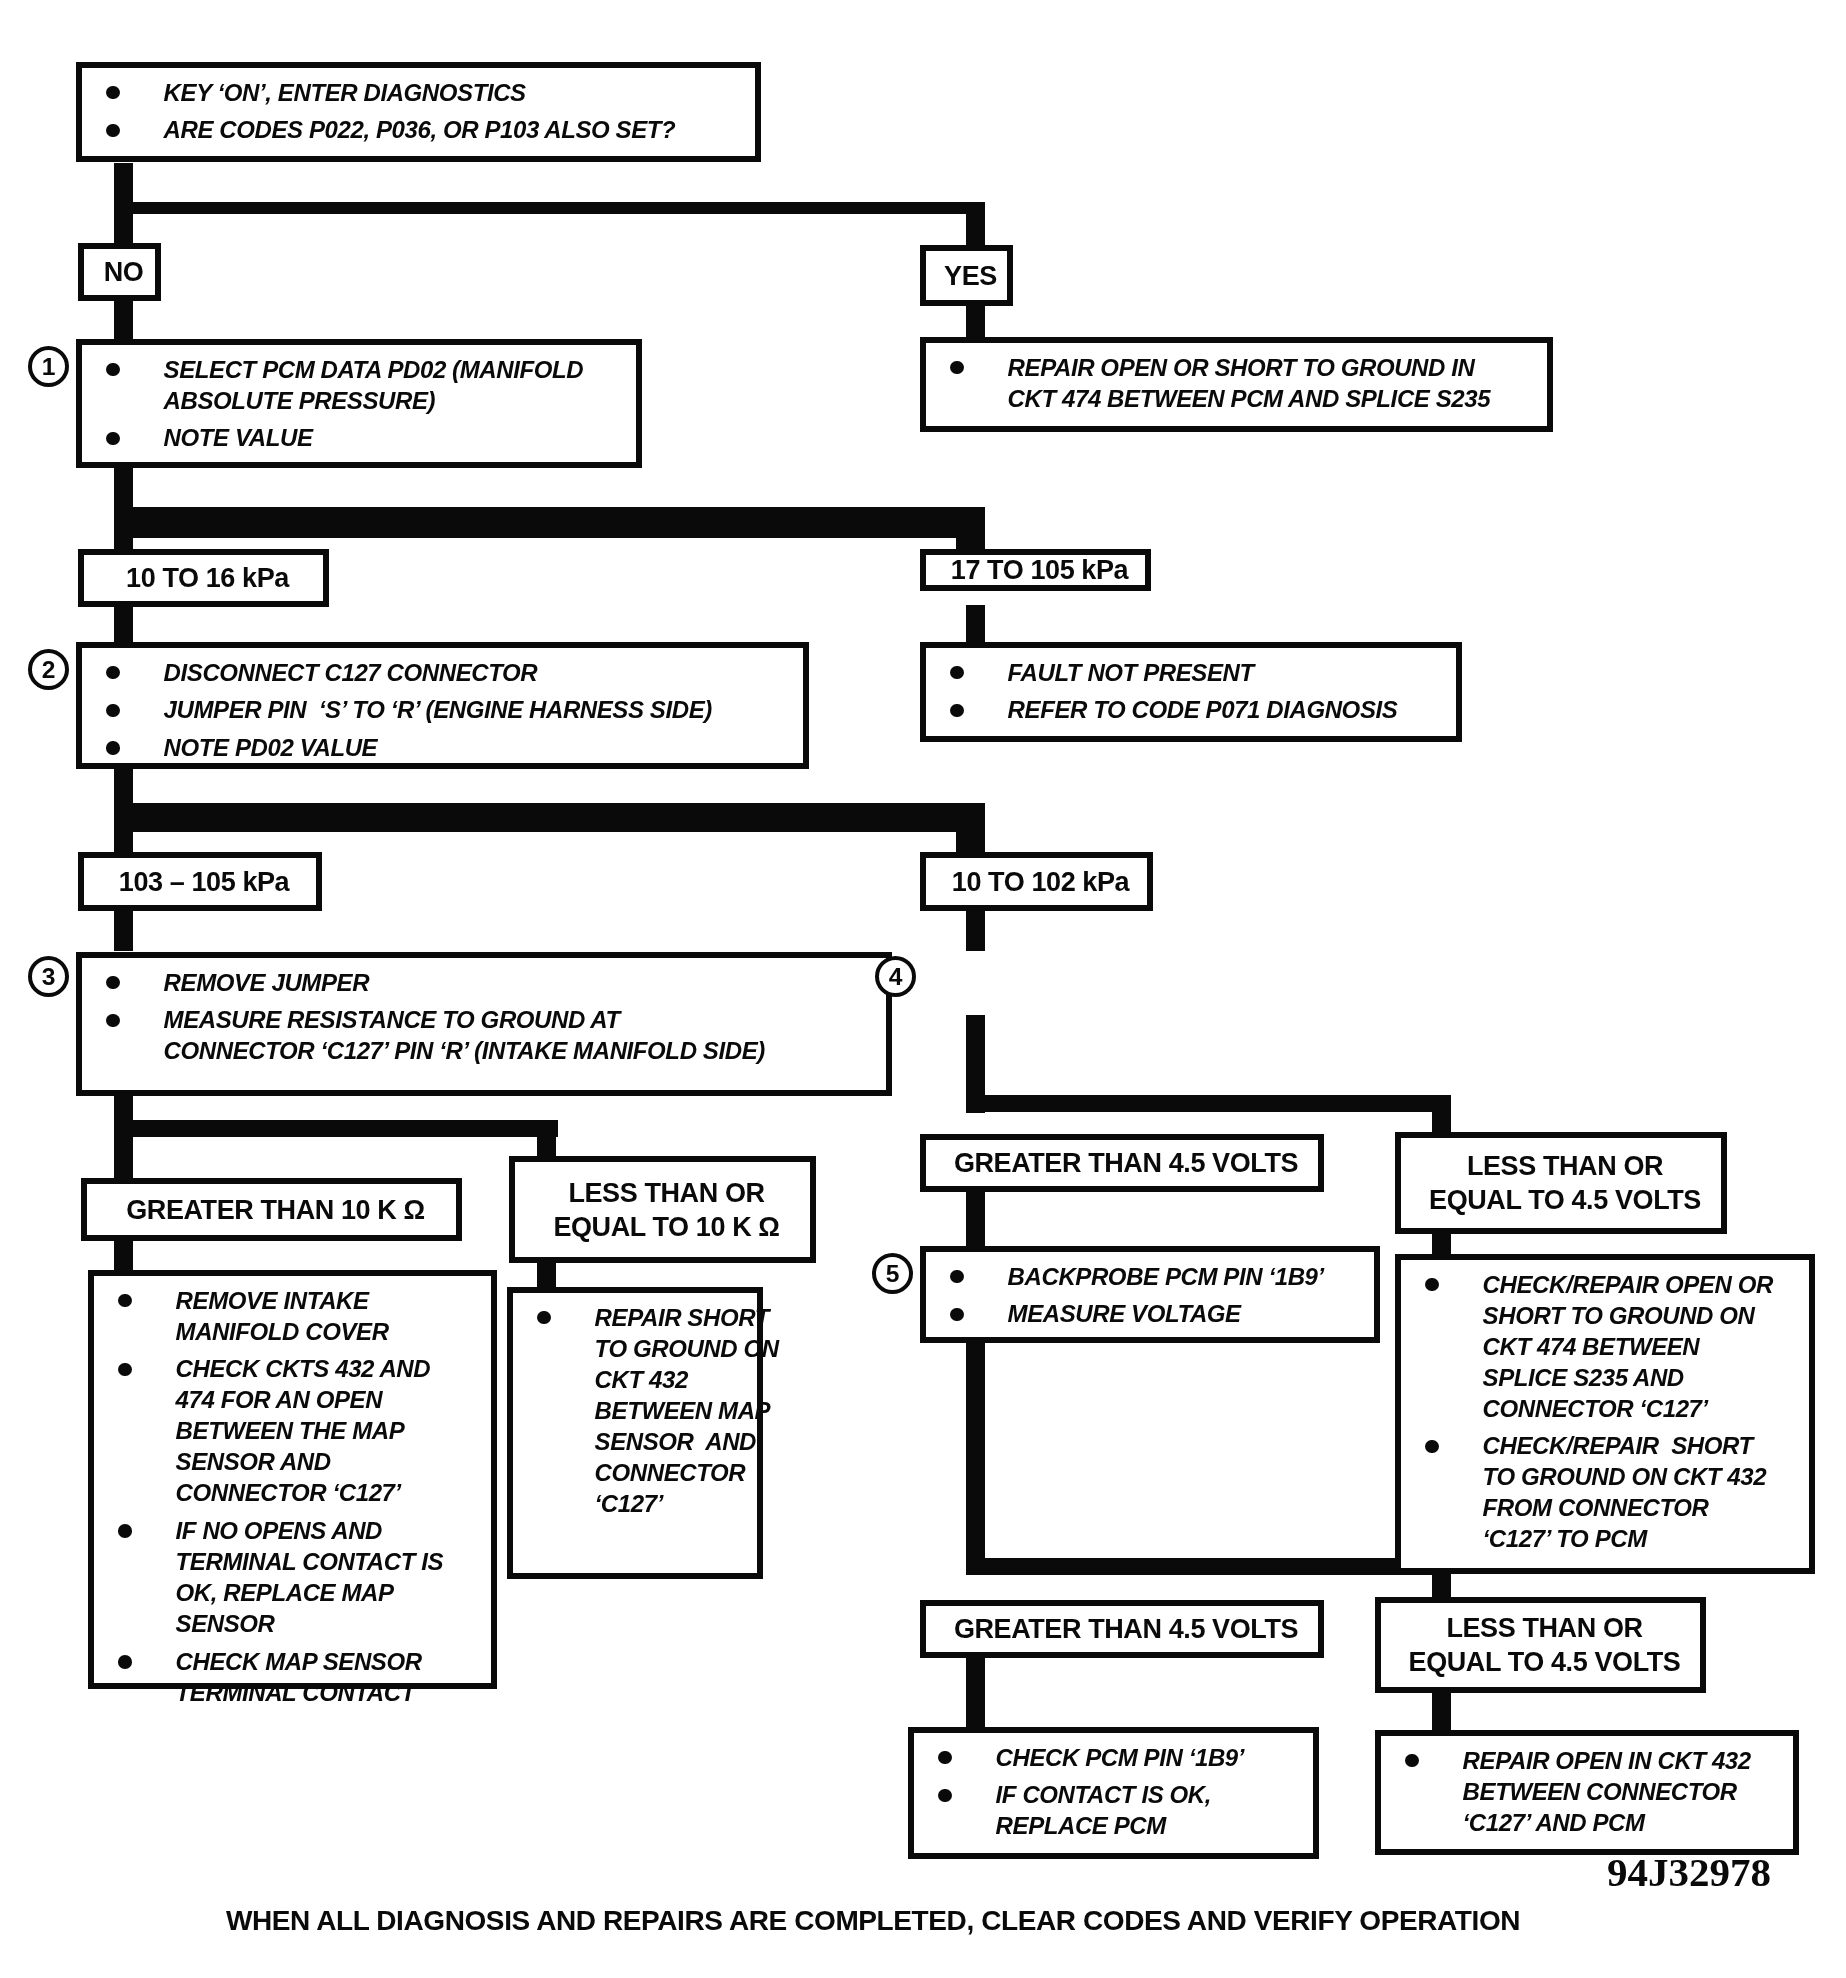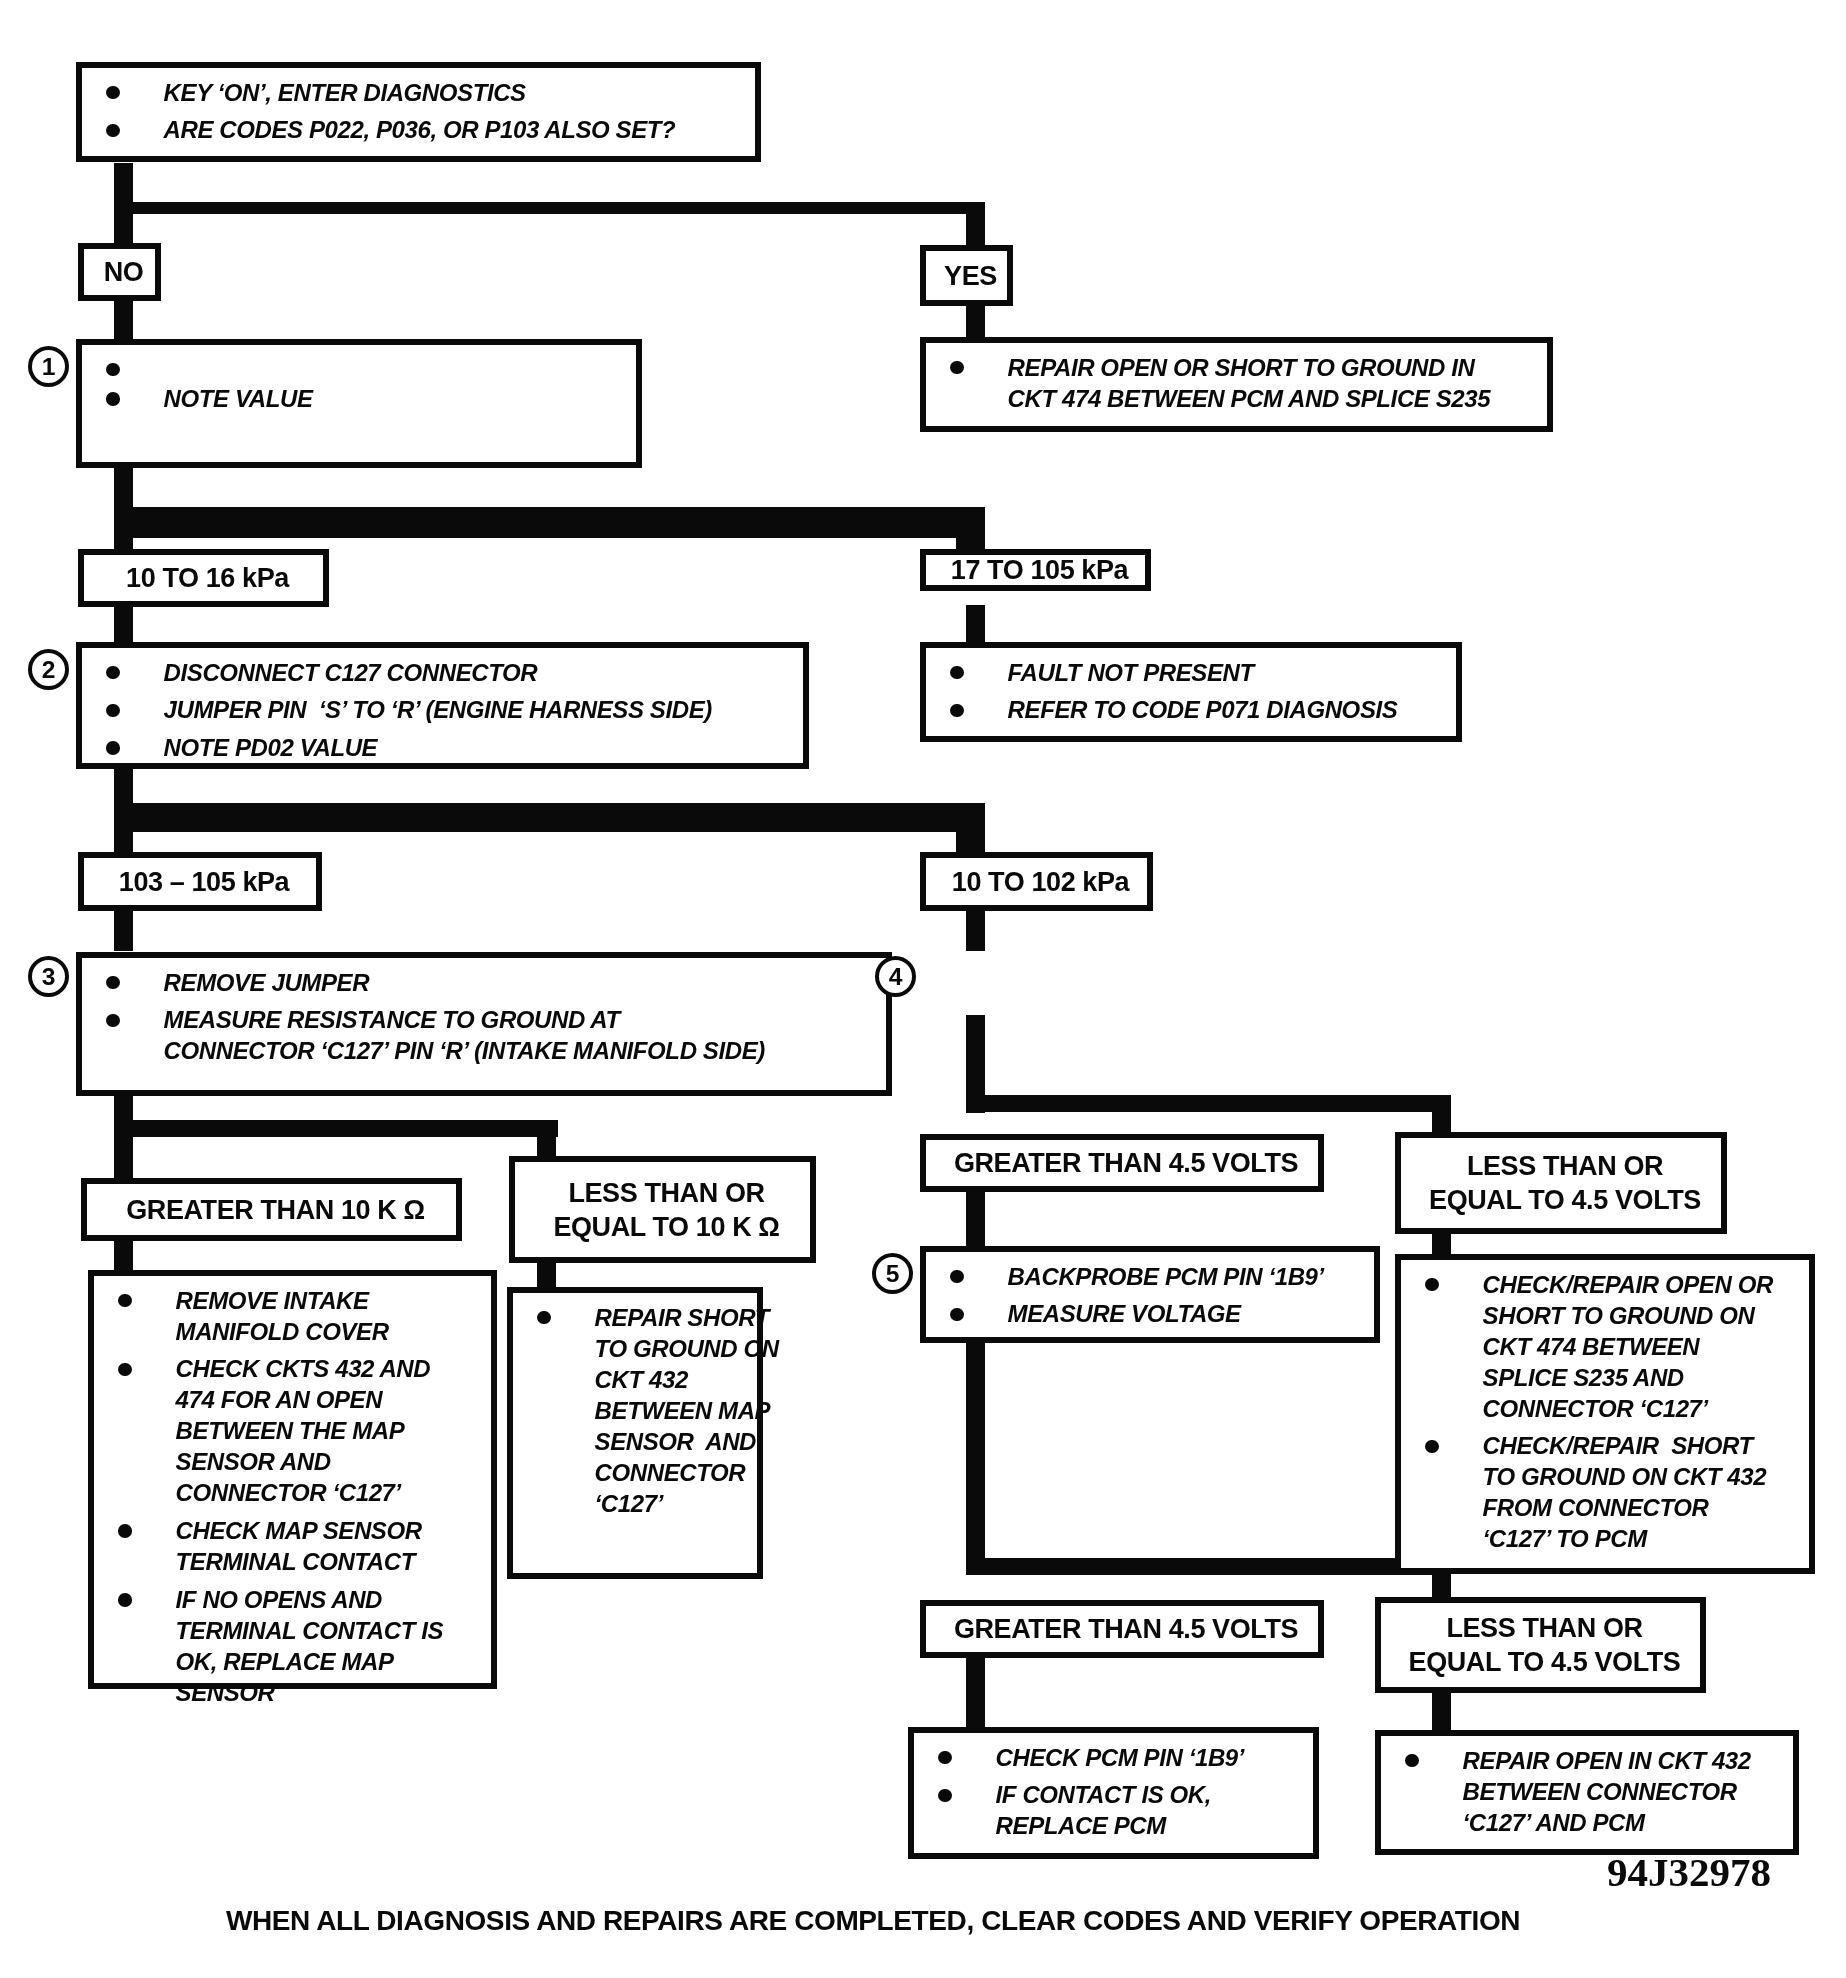--- a/index.html
+++ b/index.html
@@ -104,20 +104,22 @@
       </div>
   </div>
 
   <div class="box b8 lbl" style="left:78px;top:243px;width:83px;height:58px">NO</div>
   <div class="box b8 lbl" style="left:920px;top:245px;width:93px;height:61px">YES</div>
 
   <div class="numcircle" style="left:28px;top:346px">1</div>
   <div class="box b8 bullets" style="left:76px;top:339px;width:566px;height:129px">
     <div class="brow">
         <span class="dot"></span>
+        <span class="btxt">SELECT PCM DATA PD02 (MANIFOLD
+ABSOLUTE PRESSURE)</span>
       </div>
     <div class="brow">
         <span class="dot"></span>
         <span class="btxt">NOTE VALUE</span>
       </div>
   </div>
 
   <div class="box b8 bullets" style="left:920px;top:337px;width:633px;height:95px">
     <div class="brow">
         <span class="dot"></span>
@@ -187,29 +189,29 @@
     <div class="brow">
         <span class="dot"></span>
         <span class="btxt">CHECK CKTS 432 AND
 474 FOR AN OPEN
 BETWEEN THE MAP
 SENSOR AND
 CONNECTOR ‘C127’</span>
       </div>
     <div class="brow">
         <span class="dot"></span>
-        <span class="btxt">CHECK MAP SENSOR
-TERMINAL CONTACT</span>
-      </div>
-    <div class="brow">
-        <span class="dot"></span>
         <span class="btxt">IF NO OPENS AND
 TERMINAL CONTACT IS
 OK, REPLACE MAP
 SENSOR</span>
+      </div>
+    <div class="brow">
+        <span class="dot"></span>
+        <span class="btxt">CHECK MAP SENSOR
+TERMINAL CONTACT</span>
       </div>
   </div>
 
   <div class="box b8 bullets" style="left:507px;top:1287px;width:256px;height:292px">
     <div class="brow">
         <span class="dot"></span>
         <span class="btxt">REPAIR SHORT
 TO GROUND ON
 CKT 432
 BETWEEN MAP

